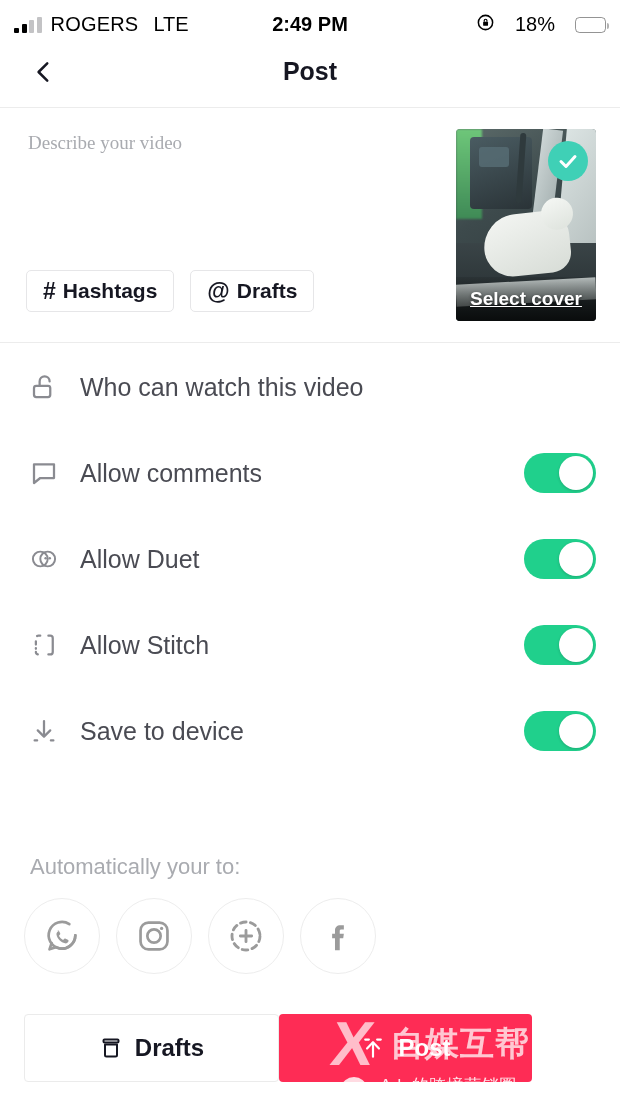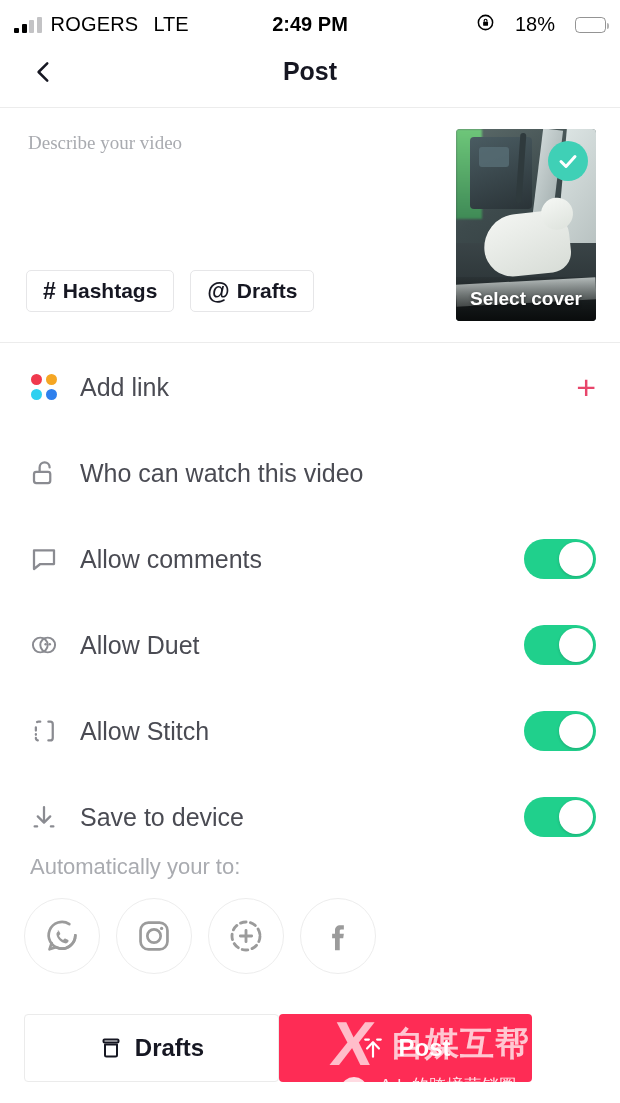--- a/index.html
+++ b/index.html
@@ -166,20 +166,21 @@
   }
   #cover-label-bar {
     position:absolute; left:0; right:0; bottom:0;
     height:44px;
     background:linear-gradient(180deg,rgba(0,0,0,.1),rgba(0,0,0,.72));
     display:flex; align-items:center; justify-content:center;
   }
   #cover-label {
     color:#fff; font-size:19px; font-weight:bold;
     text-shadow:0 1px 3px rgba(0,0,0,.5);
+    text-decoration:underline;
   }
 
   
   #settings-list {
     position:absolute; top:344px; left:0;
     width:620px; height:496px;
     overflow:hidden;
   }
   .srow {
     position:relative;
@@ -367,34 +368,20 @@
         </svg>
       </div>
       <div id="cover-label-bar">
         <span id="cover-label">Select cover</span>
       </div>
     </div>
   </div>
 
   <div id="settings-list">
 
-    <div class="srow">
-      <span class="ico">
-        <span class="dots">
-          <span style="background:#f0394d"></span>
-          <span style="background:#f5a623"></span>
-          <span style="background:#2ed0f0"></span>
-          <span style="background:#2f80ed"></span>
-        </span>
-      </span>
-      <span class="slabel">Add link</span>
-      <span class="right">
-        <span class="plus-btn">+</span>
-      </span>
-    </div>
 
     <div class="srow">
       <span class="ico">
         <svg width="30" height="30" viewBox="0 0 24 24" fill="none" stroke="#8a8b91" stroke-width="1.8" stroke-linecap="round" stroke-linejoin="round">
           <rect x="4" y="11" width="13" height="9" rx="1.8"></rect>
           <path d="M8.5 11V7.5a4 4 0 0 1 8 0"></path>
         </svg>
       </span>
       <span class="slabel">Who can watch this video</span>
     </div>

